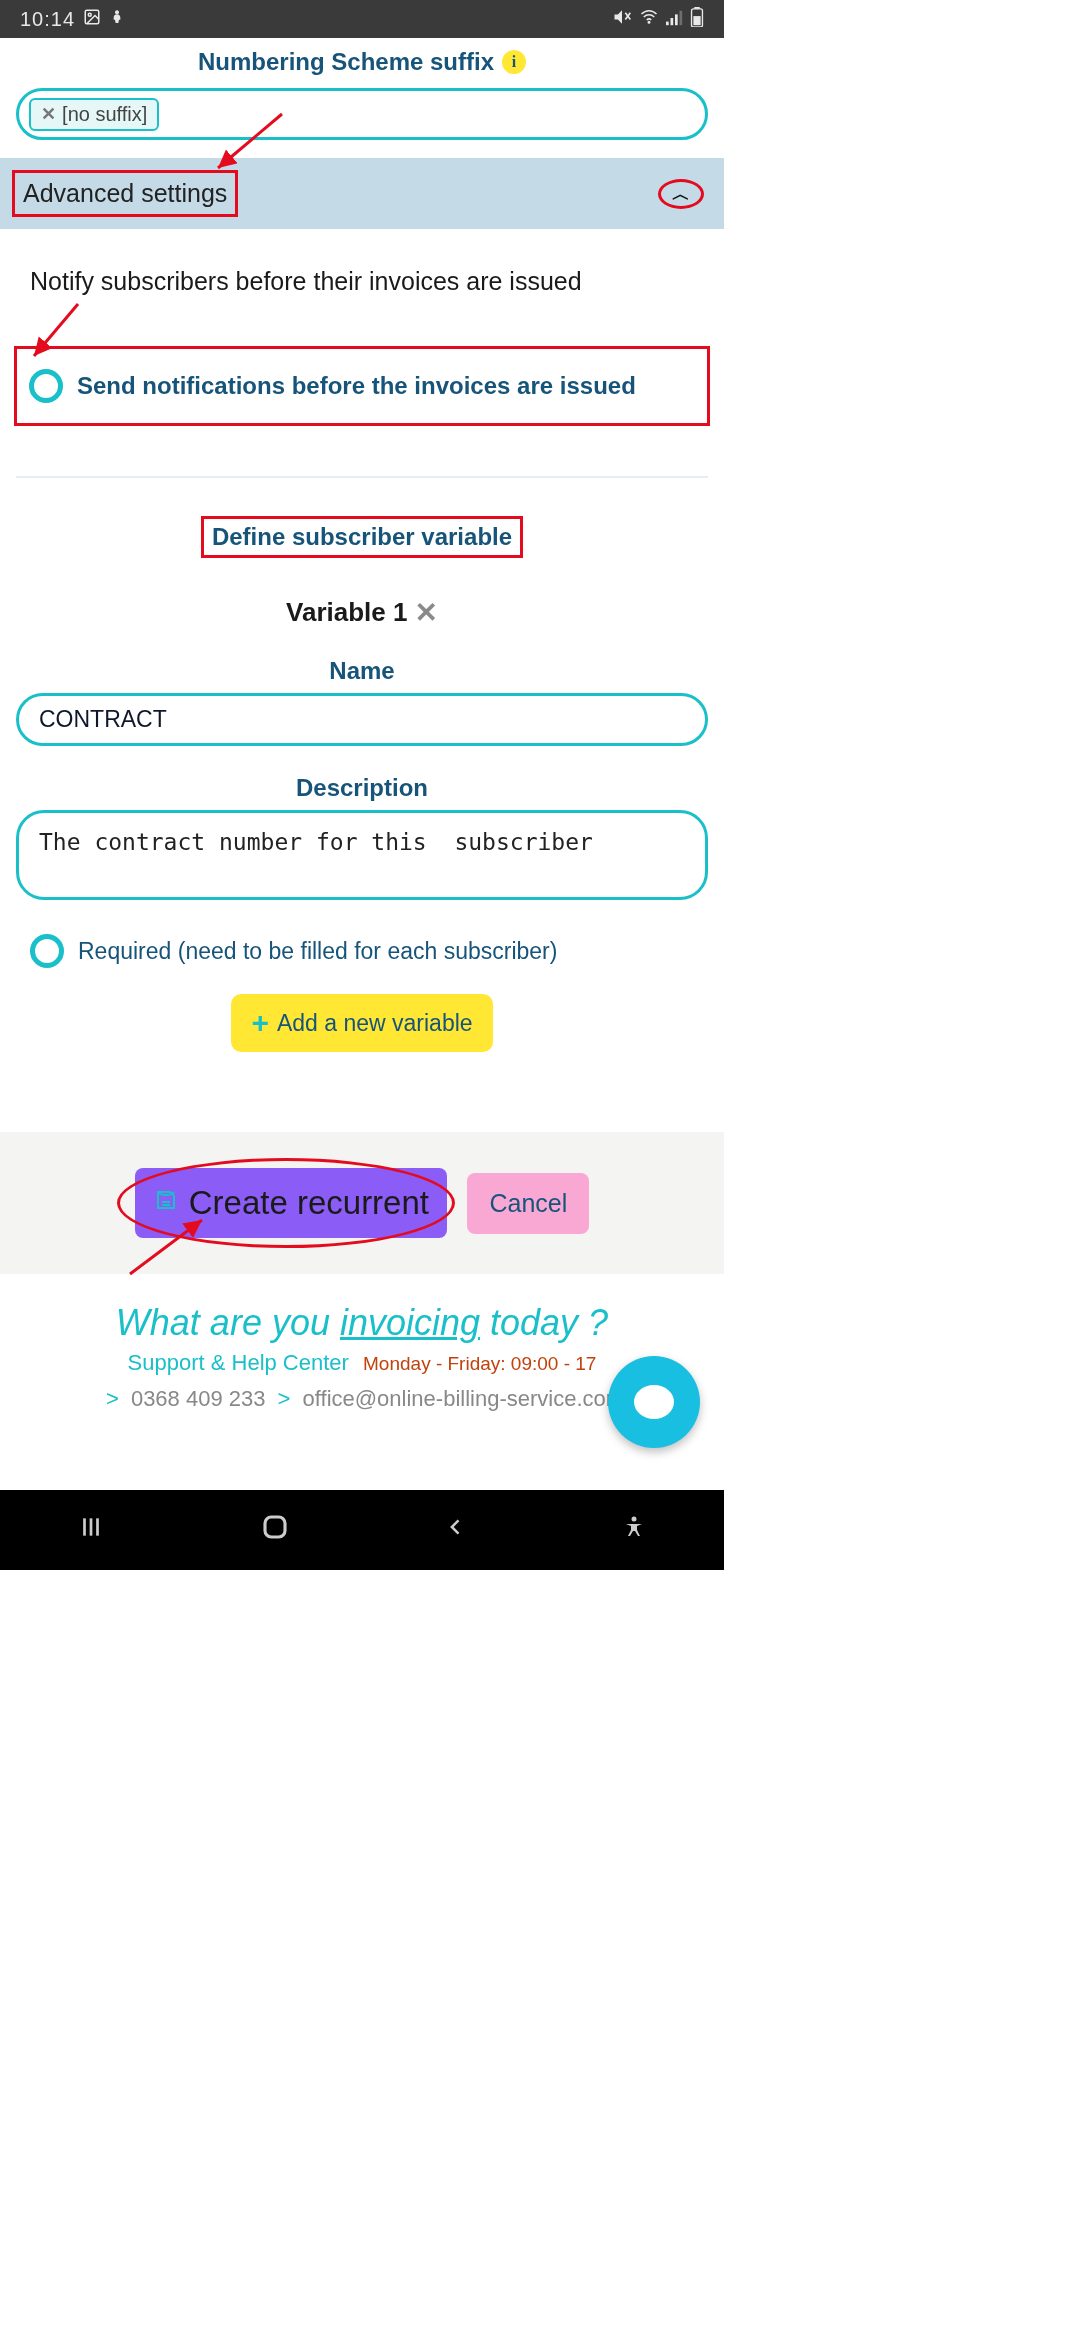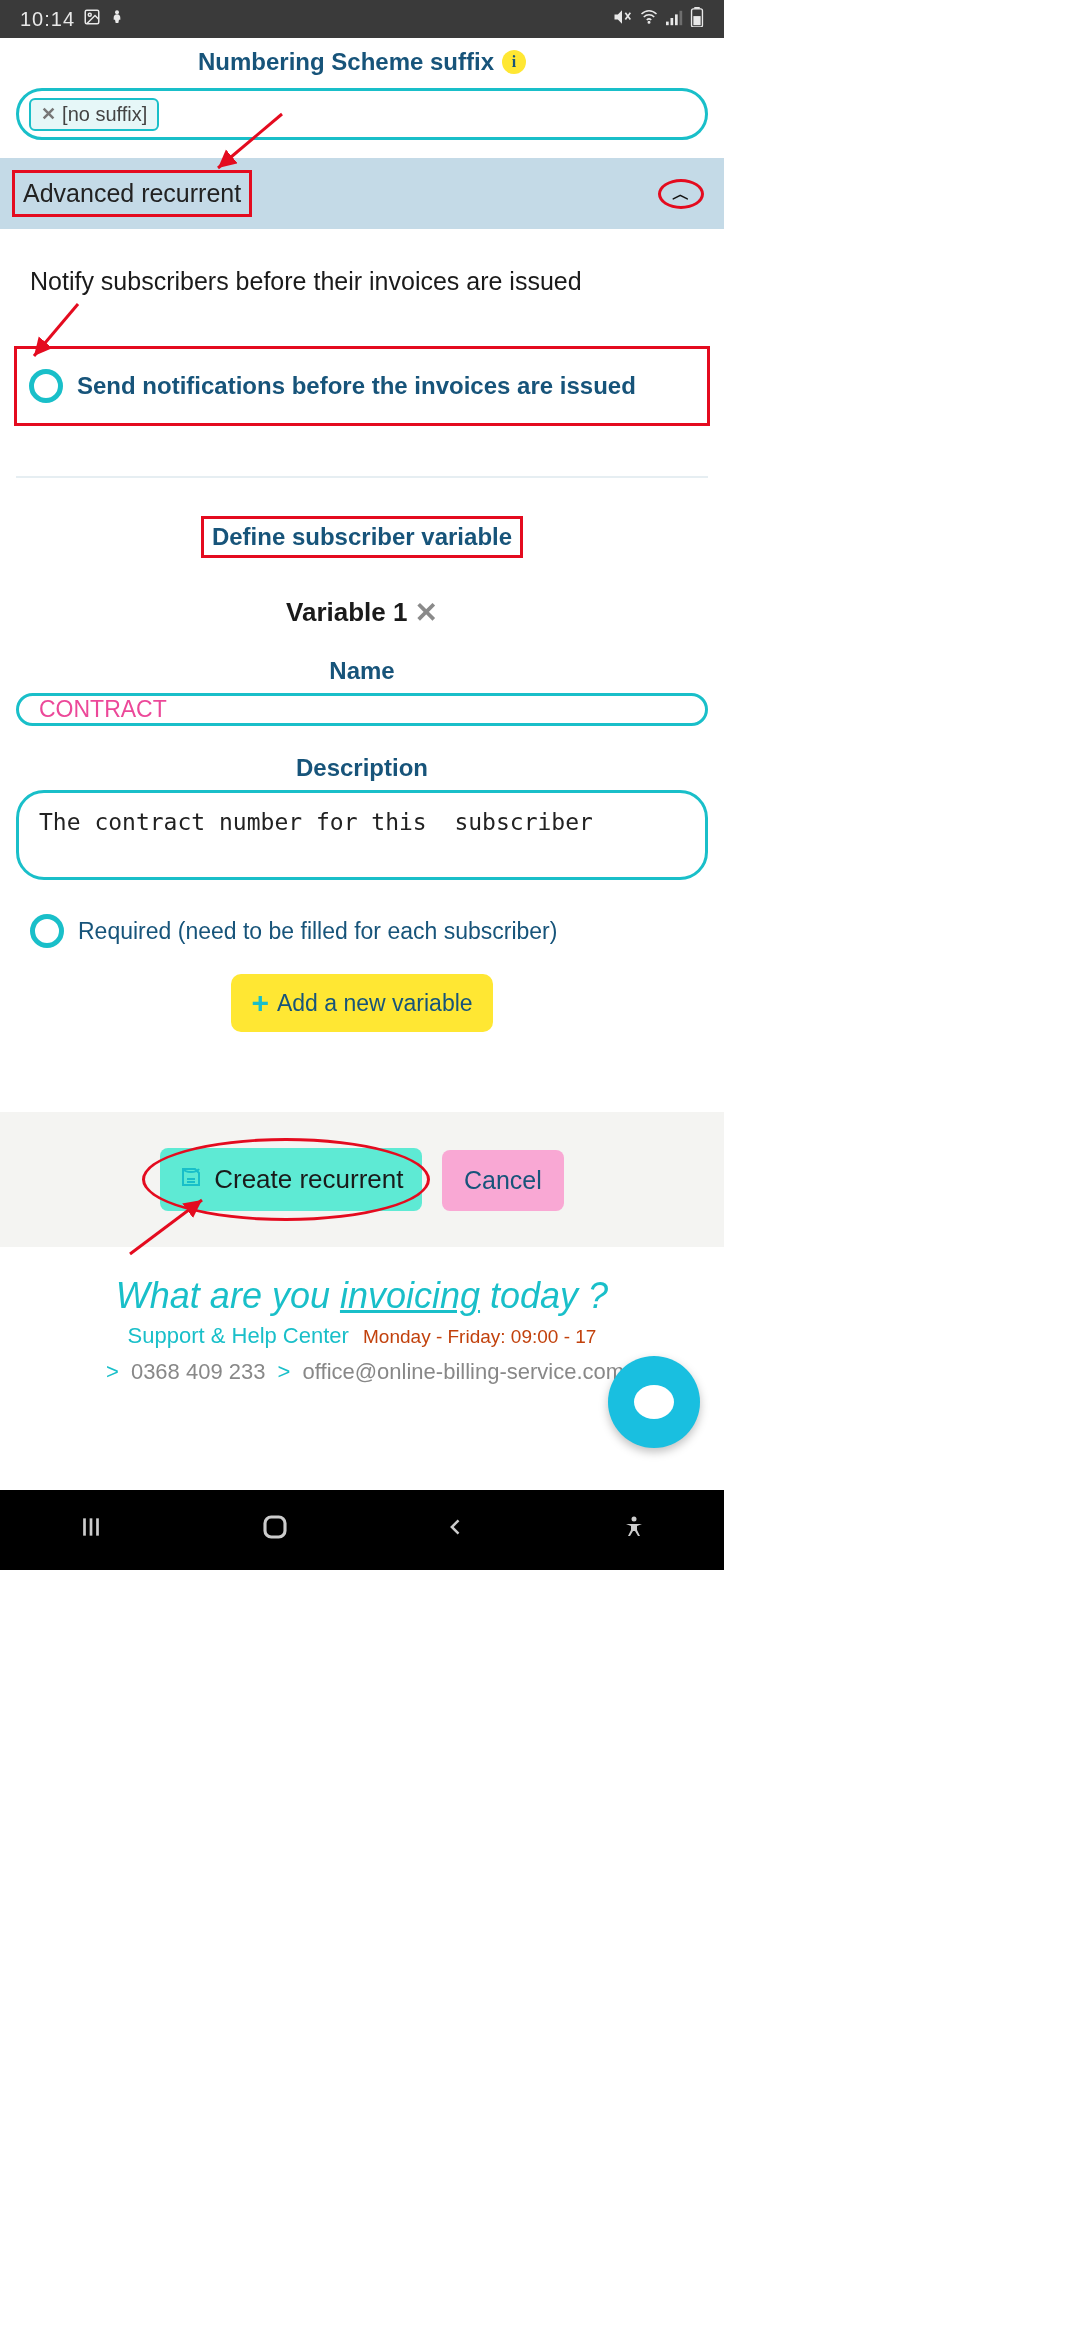--- a/index.html
+++ b/index.html
@@ -154,23 +154,23 @@
     color: #17547a;
     font-weight: 600;
     font-size: 24px;
     margin-top: 28px;
   }
   .field-input-wrap { margin: 8px 16px 0 16px; }
   .field-input {
     width: 100%;
     border: 3px solid #19bfc9;
     border-radius: 28px;
-    padding: 0 20px;
+    padding: 10px 20px;
     font-size: 23px;
-    color: #ec4899;
+    color: #0f172a;
     outline: none;
   }
   .field-textarea {
     width: 100%;
     border: 3px solid #19bfc9;
     border-radius: 28px;
     padding: 16px 20px;
     font-size: 23px;
     color: #222;
     outline: none;
@@ -203,25 +203,25 @@
     padding: 36px 0;
     text-align: center;
     position: relative;
   }
   .create-btn-frame {
     position: relative;
     display: inline-block;
     margin-right: 16px;
   }
   .create-btn {
-    background: #5eead4;
+    background: #8b5cf6;
     border: none;
     border-radius: 8px;
     padding: 16px 18px;
-    font-size: 26px;
+    font-size: 33px;
     color: #1a1a1a;
     display: inline-flex; align-items: center; gap: 10px;
   }
   .create-icon { color: #19bfc9; font-size: 24px; }
   .cancel-btn {
     background: #f9a8d4;
     border: none;
     border-radius: 8px;
     padding: 16px 22px;
     font-size: 25px;
@@ -356,21 +356,21 @@
     <span class="info-badge">i</span>
   </div>
   <div class="pill-input">
     <span class="tag-chip">
       <span class="tag-x">✕</span>
       <span>[no suffix]</span>
     </span>
   </div>
 
   <div class="accordion-header">
-    <span class="acc-title">Advanced recurrent</span>
+    <span class="acc-title">Advanced settings</span>
     <span class="acc-chevron-wrap">
       <span class="acc-chevron">︿</span>
     </span>
 
     <svg class="red-arrow" style="left:200px; top:-48px;" width="90" height="70">
       <defs>
           <marker id="ah1" markerWidth="8" markerHeight="8" refX="6" refY="3" orient="auto">
             <path d="M0,0 L6,3 L0,6 Z" fill="#e40b1f"></path>
           </marker>
         </defs>

